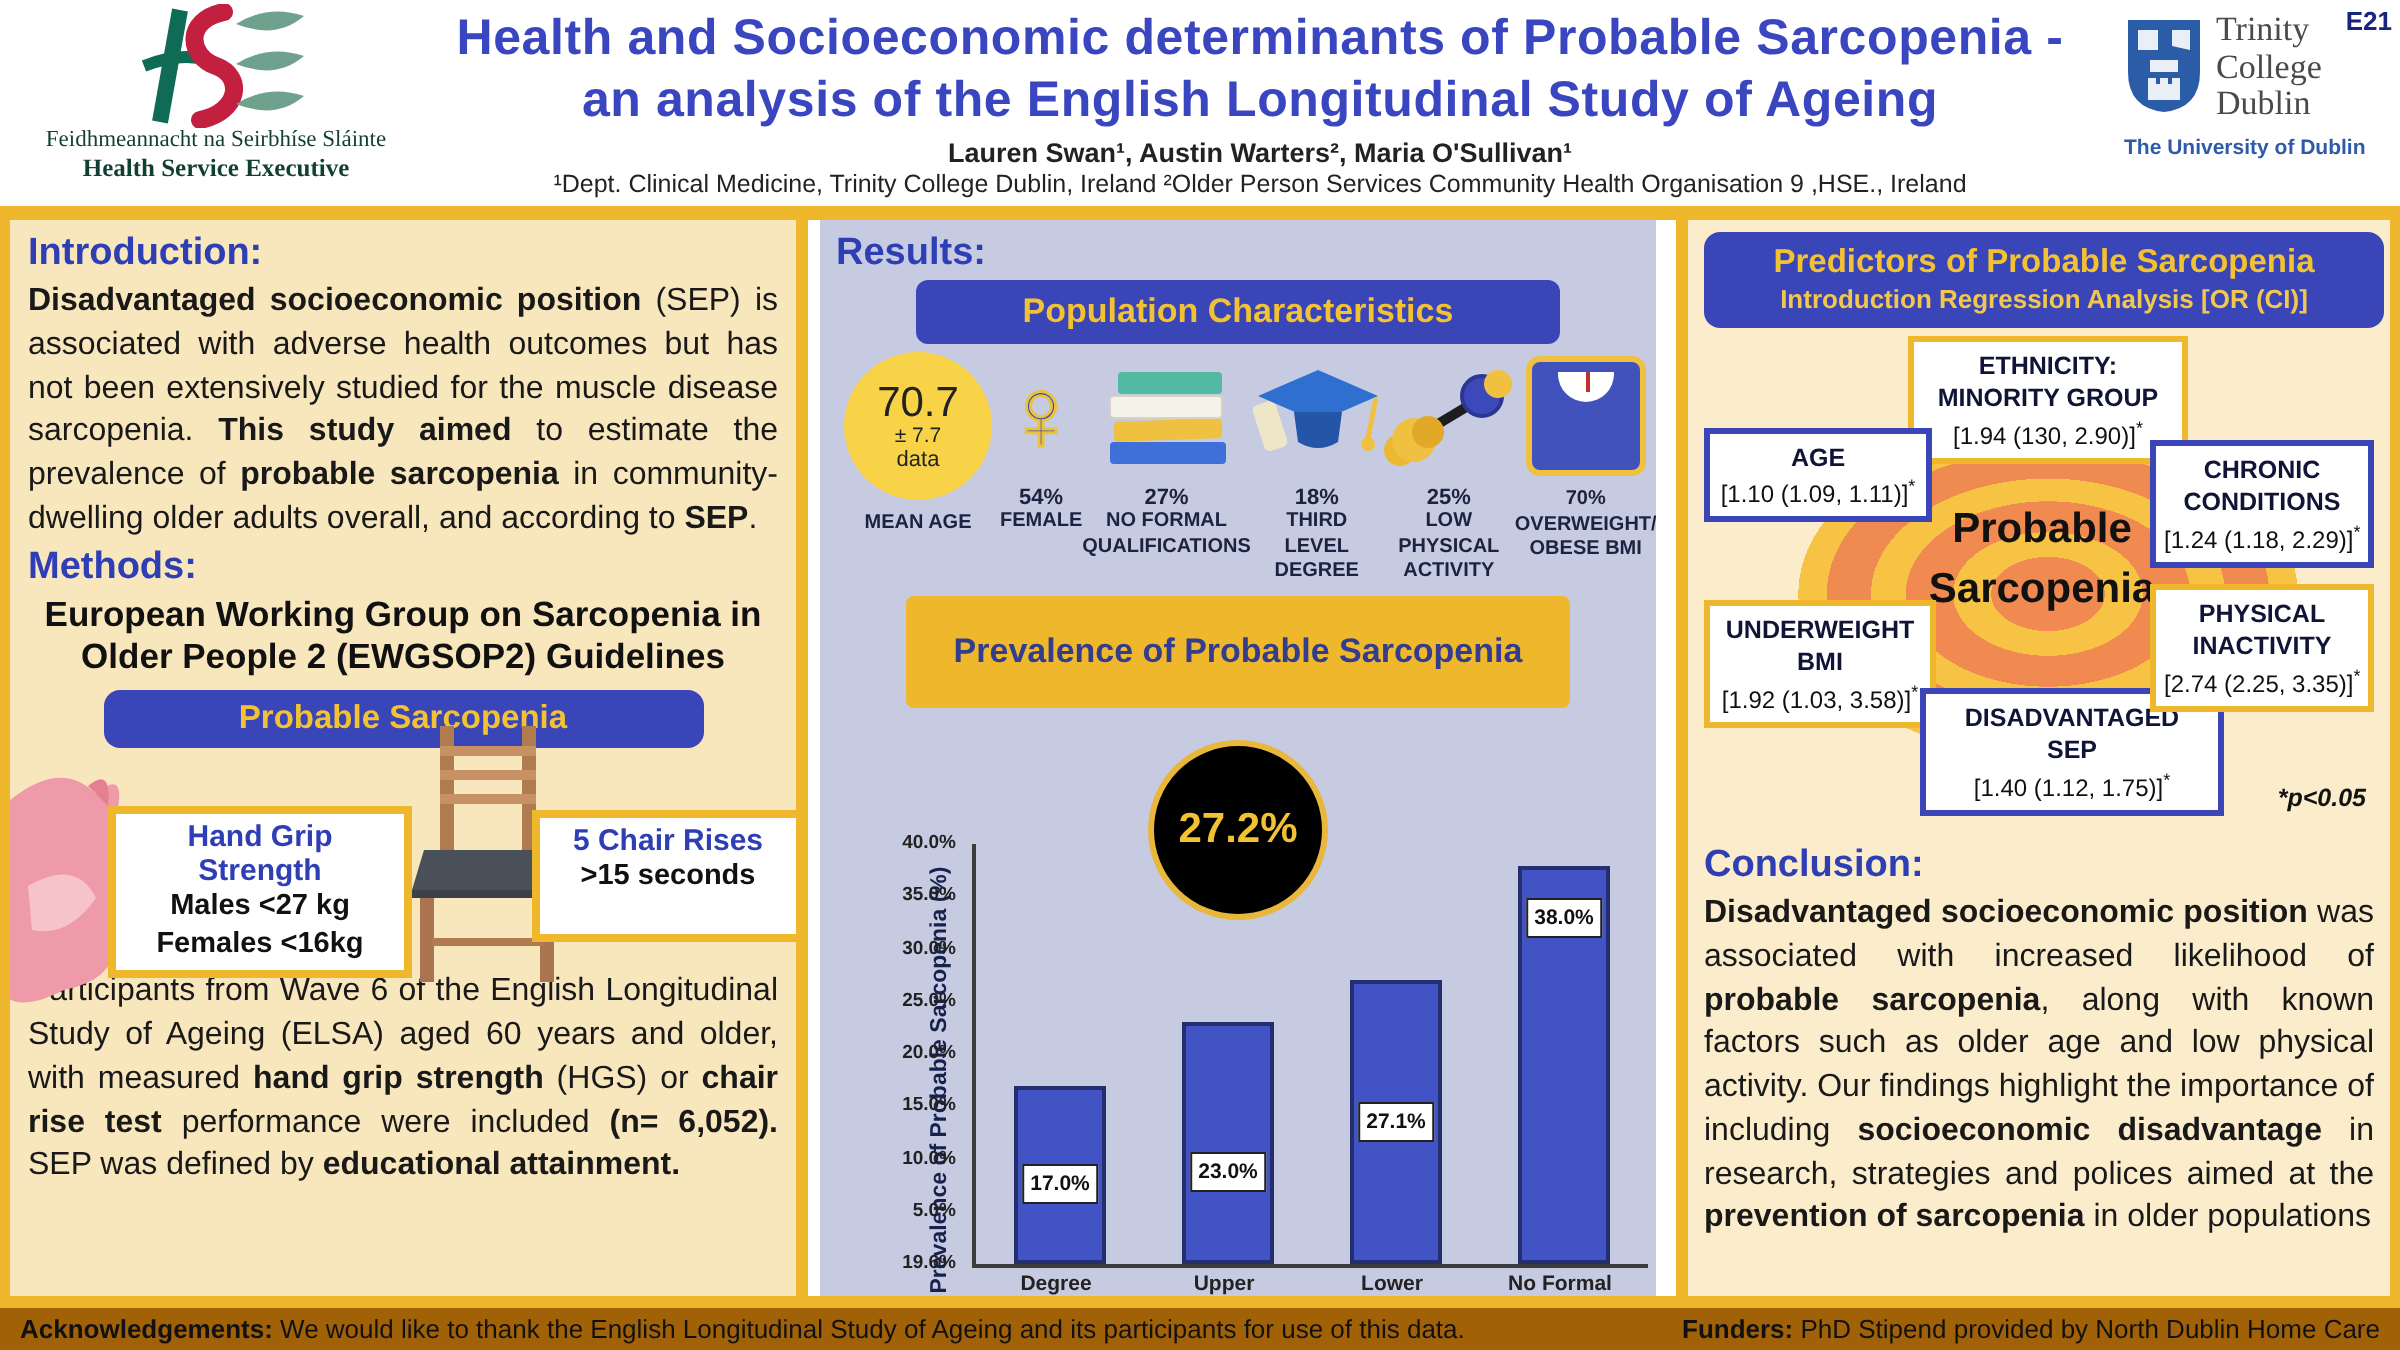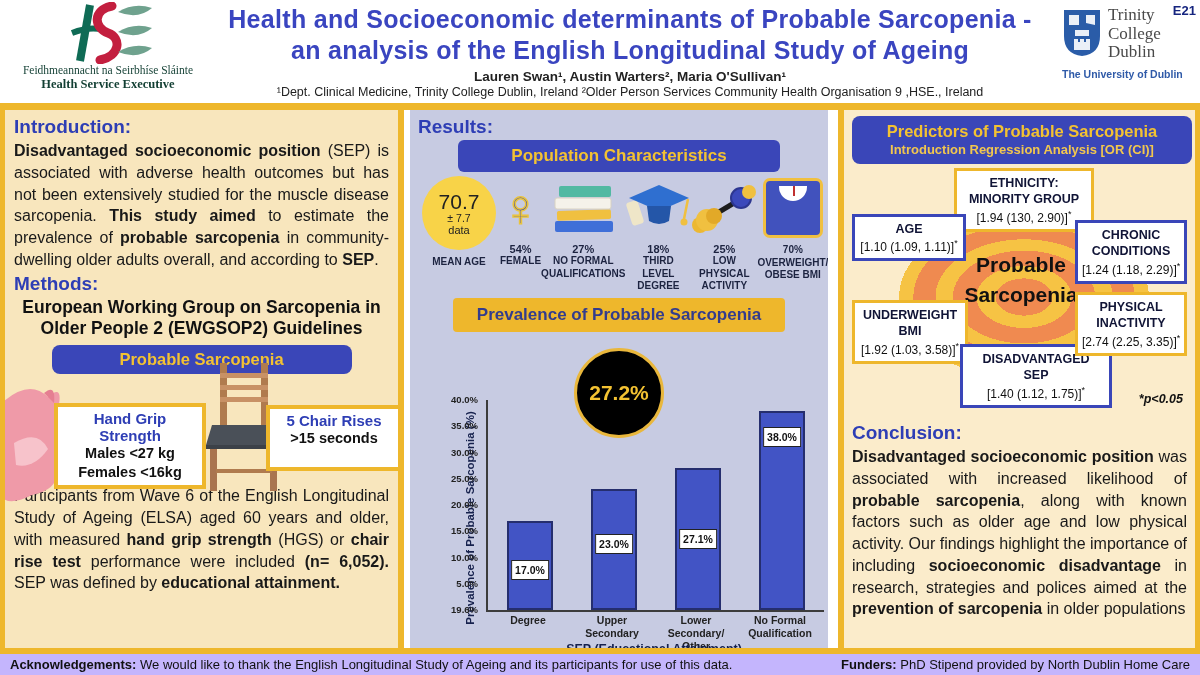--- a/index.html
+++ b/index.html
@@ -54,21 +54,21 @@
   .stat .icon-wrap{height:64px;display:flex;align-items:center;justify-content:center;}
   .stat .pct{font-size:11px;font-weight:700;color:#1c2340;margin-top:3px;}
   .stat .slabel{font-size:10px;font-weight:700;color:#1c2340;white-space:pre-line;line-height:1.25;}
   .mean-age{width:82px;flex:0 0 82px;}
   .age-circle{width:74px;height:74px;border-radius:50%;background:#f8d348;margin:0 auto;
     display:flex;flex-direction:column;align-items:center;justify-content:center;}
   .age-val{font-size:21px;color:#222;line-height:1;}
   .age-pm{font-size:10.5px;color:#222;}
   .age-unit{font-size:11px;color:#222;}
   .female-glyph{font-size:52px;font-weight:700;color:#3b49bb;line-height:1;-webkit-text-stroke:1.5px #e9c33c;}
-  .prev-banner{width:332px;margin:4px auto 16px auto;padding:7px 0;background:#eeb72c;border-radius:4px;
+  .prev-banner{width:332px;margin:4px auto 16px auto;padding:18px 0;background:#eeb72c;border-radius:4px;
     text-align:center;font-size:17px;font-weight:800;color:#333c8d;}
   .prev-circle{position:relative;z-index:3;width:84px;height:84px;border-radius:50%;background:#000000;
     border:3px solid #e9b73c;margin:2px auto -46px auto;display:flex;align-items:center;justify-content:center;
     font-size:21px;font-weight:800;color:#f3c232;}
   
   .chart{position:relative;margin-top:2px;height:268px;}
   .ylabel{position:absolute;left:-58px;top:118px;width:220px;transform:rotate(-90deg);transform-origin:center;
     font-size:11.5px;font-weight:700;color:#16214d;text-align:center;}
   .yticks{position:absolute;left:16px;top:6px;width:48px;height:210px;}
   .ytick{position:absolute;right:4px;font-size:9.5px;font-weight:700;color:#222;}
@@ -98,21 +98,21 @@
   .por{font-size:12px;color:#101010;margin-top:1px;white-space:nowrap;}
   .por sup{font-size:9px;}
   .pos-ethnicity{left:102px;top:0;width:140px;}
   .pos-age{left:0;top:46px;width:114px;}
   .pos-chronic{right:0;top:52px;width:112px;}
   .pos-underweight{left:0;top:132px;width:116px;}
   .pos-sep{left:108px;top:176px;width:152px;}
   .pos-inactivity{right:0;top:124px;width:112px;}
   .pnote{position:absolute;right:4px;top:224px;font-size:12.5px;font-style:italic;font-weight:700;color:#111;}
   
-  .footer{position:absolute;left:0;top:654px;width:1200px;height:21px;background:#c4b5fd;
+  .footer{position:absolute;left:0;top:654px;width:1200px;height:21px;background:#a16207;
     display:flex;justify-content:space-between;align-items:center;padding:0 10px;box-sizing:border-box;
     font-size:13px;color:#111;}
 </style>
 </head>
 <body>
 
 <div class="poster">
 
   <div class="header">
     <div class="hse-block">
@@ -289,21 +289,21 @@
           <div class="ytick" style="bottom: 205px;">40.0%</div>
         </div>
       <div class="bars-area">
           <div style="width: 25%; display: flex; justify-content: center; align-items: flex-end; height: 100%;">
             <div class="bar" style="height: 89.25px;">
               <div class="bar-label" style="top: 37.485px;">17.0%</div>
             </div>
           </div>
           <div style="width: 25%; display: flex; justify-content: center; align-items: flex-end; height: 100%;">
             <div class="bar" style="height: 120.75px;">
-              <div class="bar-label" style="top: 43px;">23.0%</div>
+              <div class="bar-label" style="top: 63px;">23.0%</div>
             </div>
           </div>
           <div style="width: 25%; display: flex; justify-content: center; align-items: flex-end; height: 100%;">
             <div class="bar" style="height: 142.275px;">
               <div class="bar-label" style="top: 59.7555px;">27.1%</div>
             </div>
           </div>
           <div style="width: 25%; display: flex; justify-content: center; align-items: flex-end; height: 100%;">
             <div class="bar" style="height: 199.5px;">
               <div class="bar-label" style="top: 14px;">38.0%</div>

